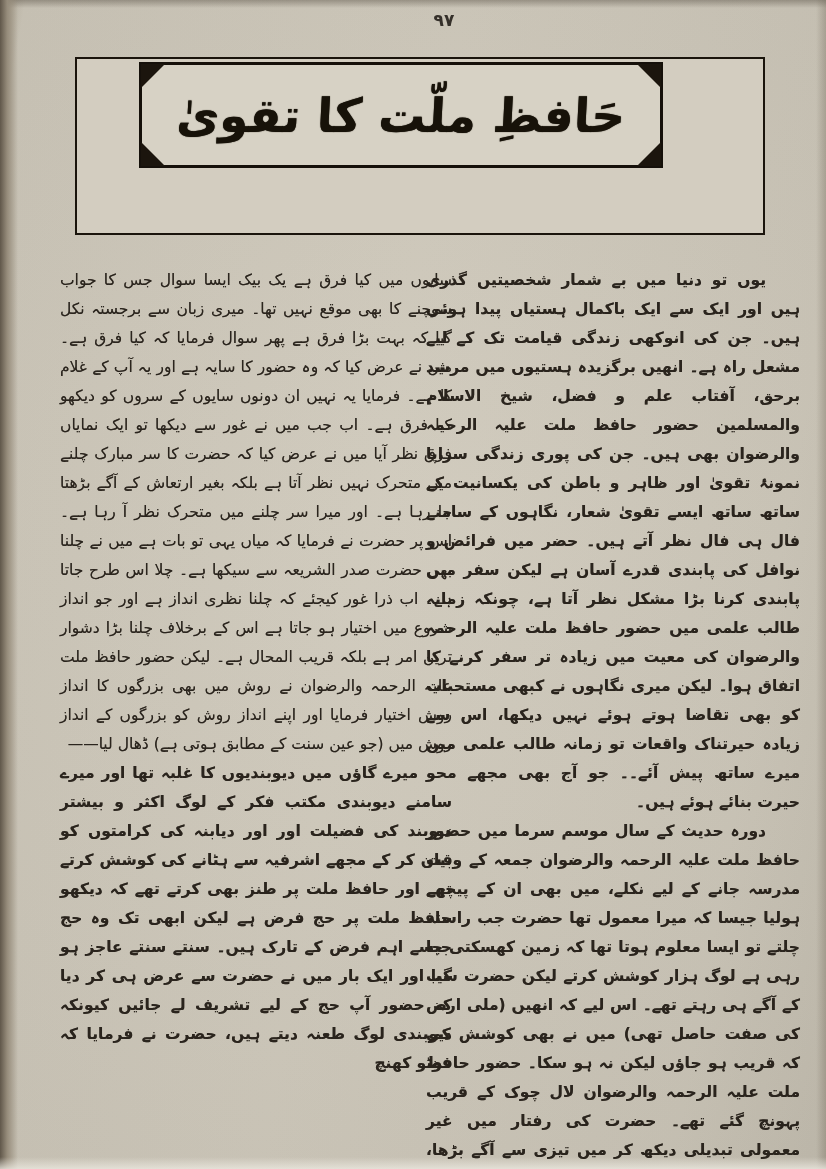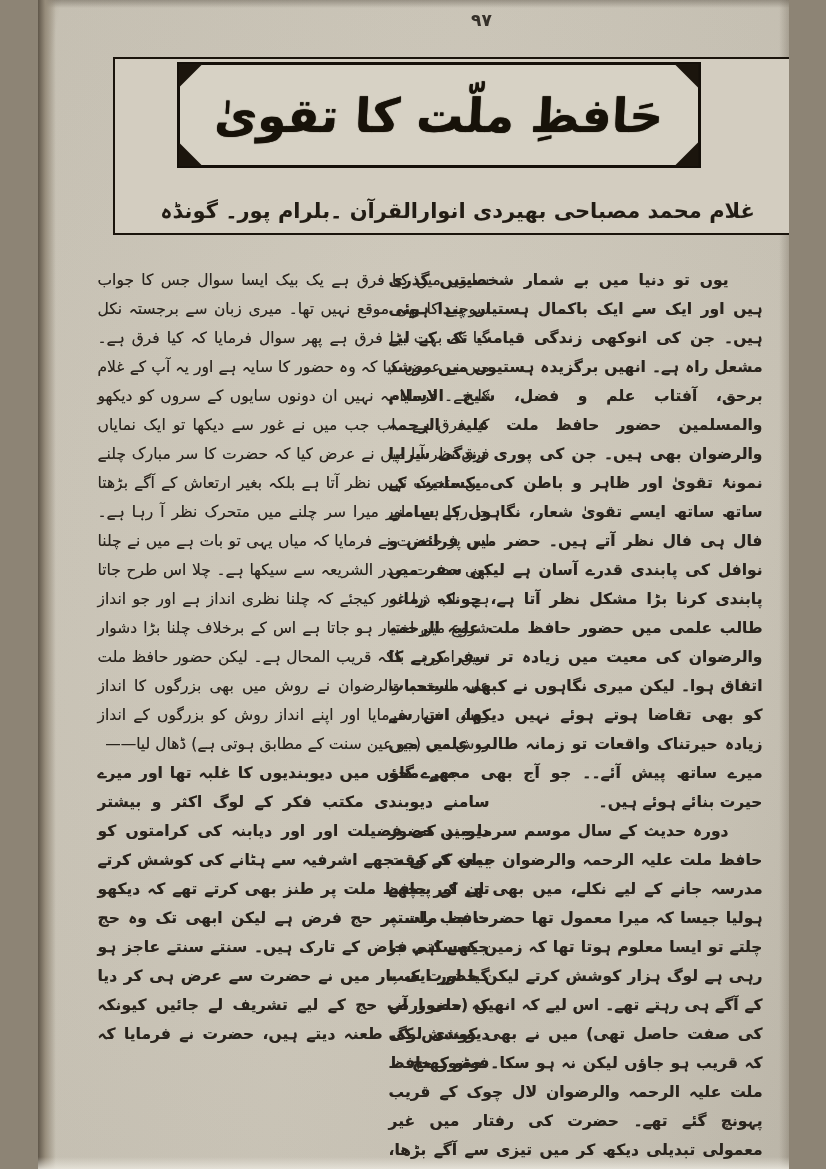--- a/index.html
+++ b/index.html
@@ -1,18 +1,18 @@
 <!DOCTYPE html>
 <html lang="ur" dir="rtl"><head>
 <meta charset="utf-8">
 <style>
   html,body { margin:0; padding:0; background:#8d8475; }
   .page {
     position:relative;
-    width:751px; height:1169px;
+    width:826px; height:1169px;
     margin:0 auto;
     background:
       radial-gradient(ellipse 120% 90% at 55% 45%, rgba(255,255,255,0.05), rgba(0,0,0,0.06)),
       linear-gradient(100deg, #b3aa99 0%, #ccc6b8 2.5%, #cfc9bb 45%, #cac4b6 85%, #c2bcae 100%);
     overflow:hidden;
     font-family:"DejaVu Sans", sans-serif;
     color:#29231c;
   }
   .edge-left {
     position:absolute; left:0; top:0; bottom:0; width:18px;
@@ -92,21 +92,20 @@
   <div class="page-number">۹۷</div>
 
   <div class="outer-frame">
     <div class="inner-frame">
       <div class="corner tl"></div>
       <div class="corner tr"></div>
       <div class="corner bl"></div>
       <div class="corner br"></div>
       <div class="title-text">حَافظِ ملّت کا تقویٰ</div>
     </div>
-    <div class="author-line">غلام محمد مصباحی بھیردی انوارالقرآن ۔بلرام پور۔ گونڈہ</div>
   </div>
 
   <div class="col col-right">
     <p class="indent">یوں تو دنیا میں بے شمار شخصیتیں گذری ہیں اور ایک سے ایک باکمال ہستیاں پیدا ہوئی ہیں۔ جن کی انوکھی زندگی قیامت تک کے لیے مشعل راہ ہے۔ انھیں برگزیدہ ہستیوں میں مرشد برحق، آفتاب علم و فضل، شیخ الاسلام والمسلمین حضور حافظ ملت علیہ الرحمہ والرضوان بھی ہیں۔ جن کی پوری زندگی سراپا نمونۂ تقویٰ اور ظاہر و باطن کی یکسانیت کے ساتھ ساتھ ایسے تقویٰ شعار، نگاہوں کے سامنے فال ہی فال نظر آتے ہیں۔ حضر میں فرائض و نوافل کی پابندی قدرے آسان ہے لیکن سفر میں پابندی کرنا بڑا مشکل نظر آتا ہے، چونکہ زمانہ طالب علمی میں حضور حافظ ملت علیہ الرحمہ والرضوان کی معیت میں زیادہ تر سفر کرنے کا اتفاق ہوا۔ لیکن میری نگاہوں نے کبھی مستحبات کو بھی تقاضا ہوتے ہوئے نہیں دیکھا، اس سے زیادہ حیرتناک واقعات تو زمانہ طالب علمی میں میرے ساتھ پیش آئے۔۔ جو آج بھی مجھے محو حیرت بنائے ہوئے ہیں۔</p>
     <p class="indent">دورہ حدیث کے سال موسم سرما میں حضور حافظ ملت علیہ الرحمہ والرضوان جمعہ کے وقت مدرسہ جانے کے لیے نکلے، میں بھی ان کے پیچھے ہولیا جیسا کہ میرا معمول تھا حضرت جب راستہ چلتے تو ایسا معلوم ہوتا تھا کہ زمین کھسکتی جا رہی ہے لوگ ہزار کوشش کرتے لیکن حضرت سب کے آگے ہی رہتے تھے۔ اس لیے کہ انھیں (ملی ارض کی صفت حاصل تھی) میں نے بھی کوشش کی کہ قریب ہو جاؤں لیکن نہ ہو سکا۔ حضور حافظ ملت علیہ الرحمہ والرضوان لال چوک کے قریب پہونچ گئے تھے۔ حضرت کی رفتار میں غیر معمولی تبدیلی دیکھ کر میں تیزی سے آگے بڑھا، جب قریب پہونچا تو حضرت نے مجھ سے سوال فرمایا کہ دیکھو ان دونوں</p>
   </div>
 
   <div class="col col-left">
     <p>سایوں میں کیا فرق ہے یک بیک ایسا سوال جس کا جواب سوچنے کا بھی موقع نہیں تھا۔ میری زبان سے برجستہ نکل گیا کہ بہت بڑا فرق ہے پھر سوال فرمایا کہ کیا فرق ہے۔ میں نے عرض کیا کہ وہ حضور کا سایہ ہے اور یہ آپ کے غلام کا ہے۔ فرمایا یہ نہیں ان دونوں سایوں کے سروں کو دیکھو کیا فرق ہے۔ اب جب میں نے غور سے دیکھا تو ایک نمایاں فرق نظر آیا میں نے عرض کیا کہ حضرت کا سر مبارک چلنے میں متحرک نہیں نظر آتا ہے بلکہ بغیر ارتعاش کے آگے بڑھتا جا رہا ہے۔ اور میرا سر چلنے میں متحرک نظر آ رہا ہے۔ اس پر حضرت نے فرمایا کہ میاں یہی تو بات ہے میں نے چلنا بھی حضرت صدر الشریعہ سے سیکھا ہے۔ چلا اس طرح جاتا ہے۔ اب ذرا غور کیجئے کہ چلنا نظری انداز ہے اور جو انداز شروع میں اختیار ہو جاتا ہے اس کے برخلاف چلنا بڑا دشوار ترین امر ہے بلکہ قریب المحال ہے۔ لیکن حضور حافظ ملت علیہ الرحمہ والرضوان نے روش میں بھی بزرگوں کا انداز روش اختیار فرمایا اور اپنے انداز روش کو بزرگوں کے انداز روش میں (جو عین سنت کے مطابق ہوتی ہے) ڈھال لیا——</p>
     <p class="indent">میرے گاؤں میں دیوبندیوں کا غلبہ تھا اور میرے سامنے دیوبندی مکتب فکر کے لوگ اکثر و بیشتر دیوبند کی فضیلت اور اور دیابنہ کی کرامتوں کو بیان کر کے مجھے اشرفیہ سے ہٹانے کی کوشش کرتے تھے اور حافظ ملت پر طنز بھی کرتے تھے کہ دیکھو حافظ ملت پر حج فرض ہے لیکن ابھی تک وہ حج جیسے اہم فرض کے تارک ہیں۔ سنتے سنتے عاجز ہو گیا اور ایک بار میں نے حضرت سے عرض ہی کر دیا کہ حضور آپ حج کے لیے تشریف لے جائیں کیونکہ دیوبندی لوگ طعنہ دیتے ہیں، حضرت نے فرمایا کہ فوٹو کھنچ</p>

